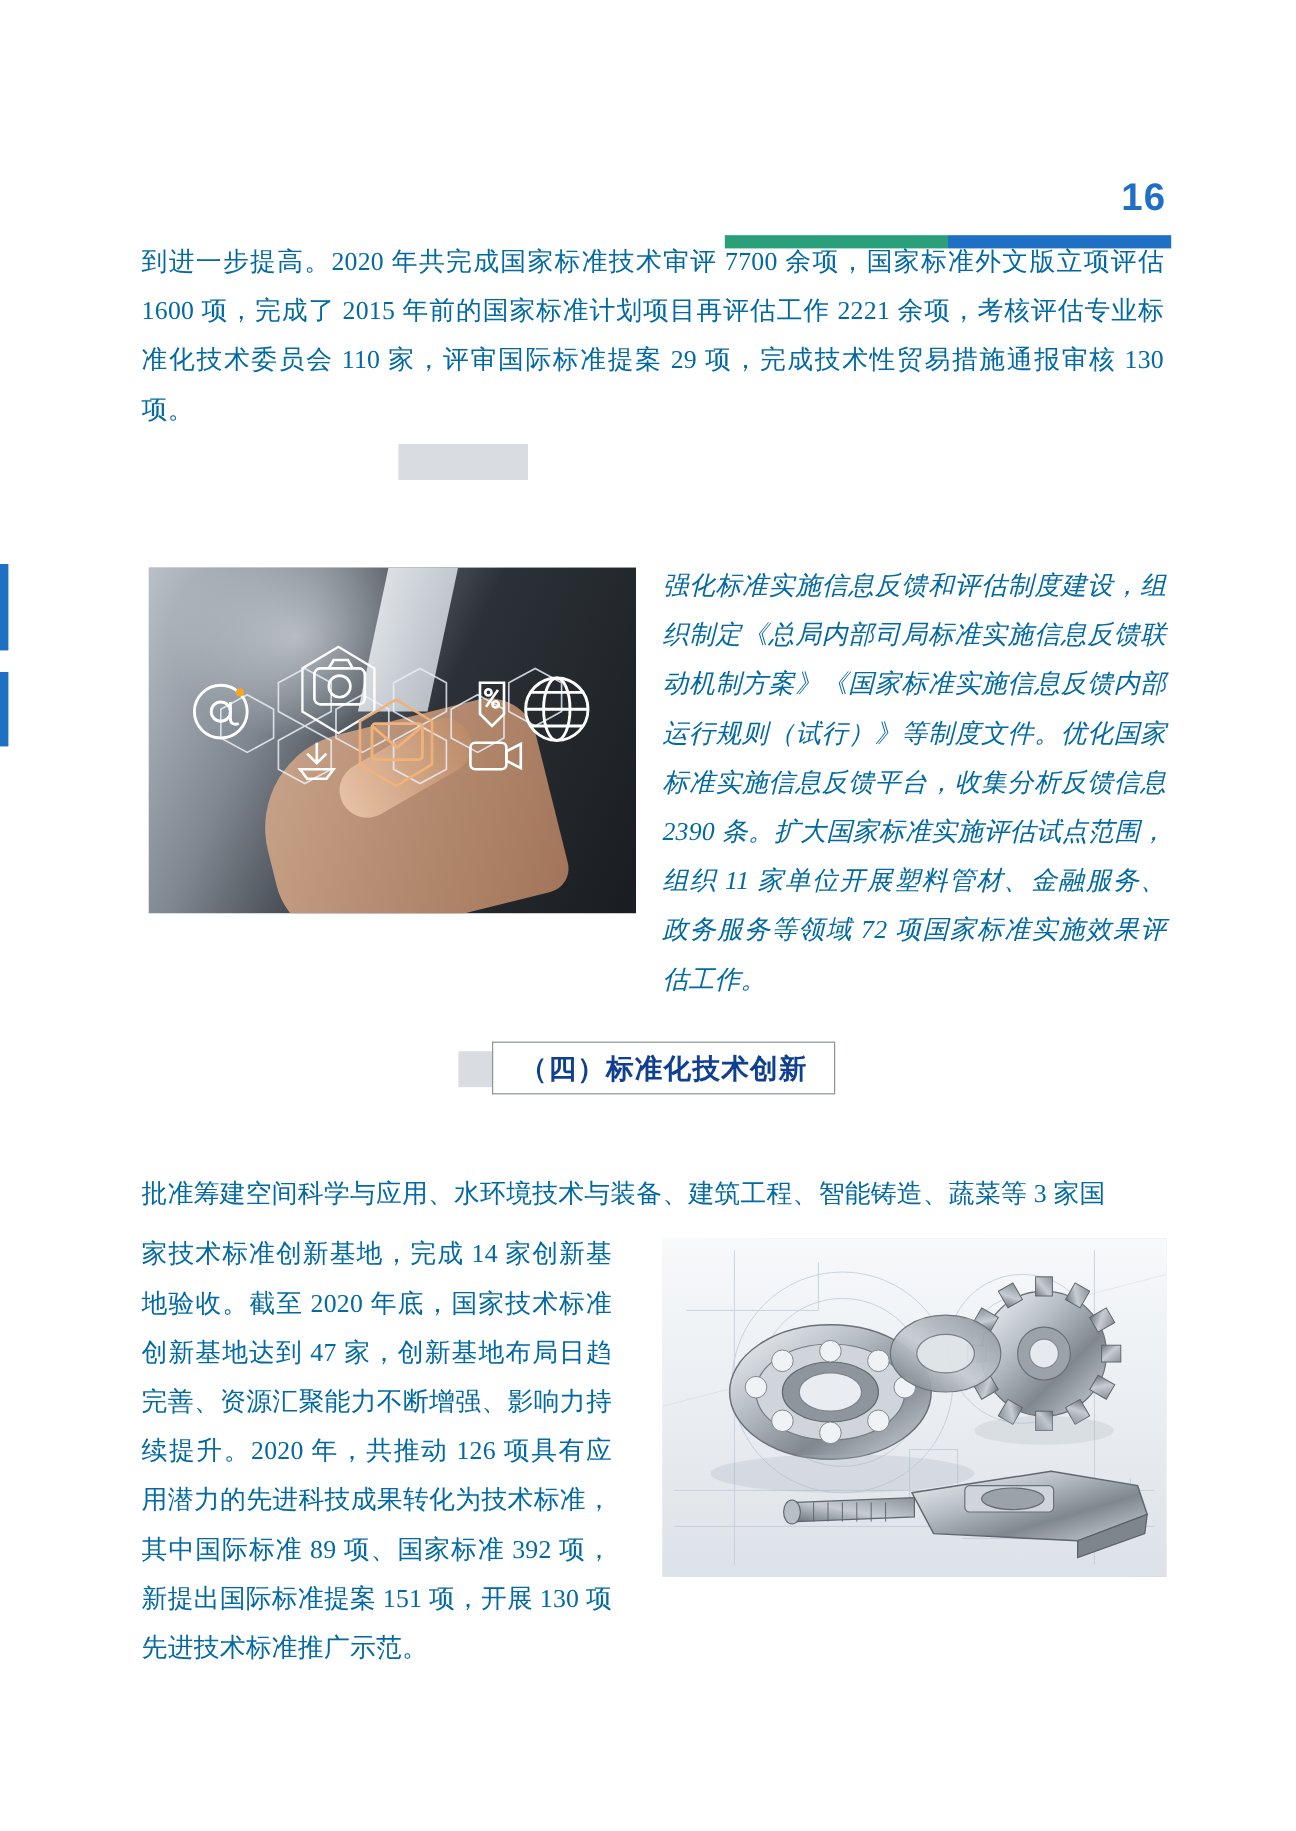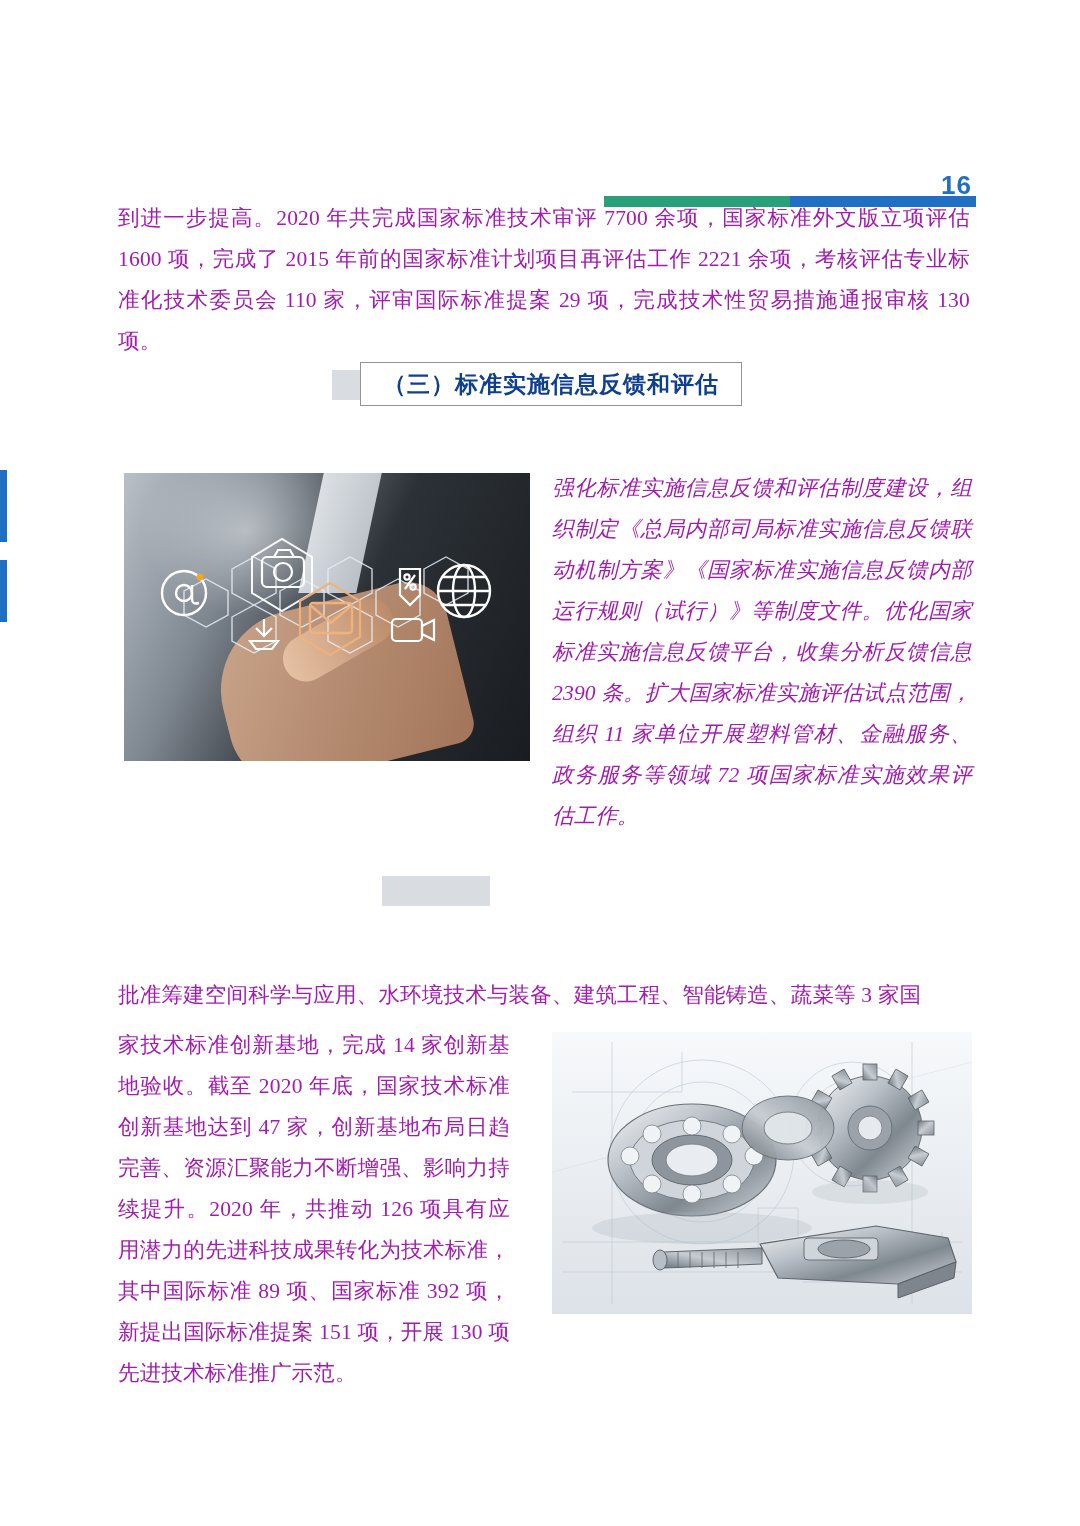--- a/index.html
+++ b/index.html
@@ -20,23 +20,23 @@
   .page-header {
     position: absolute;
     top: 78px;
     left: 0;
     width: 1080px;
     height: 60px;
   }
   .page-number {
     position: absolute;
     right: 108px;
-    top: 92px;
+    top: 68px;
     font-family: "Liberation Sans", sans-serif;
-    font-size: 26px;
+    font-size: 32px;
     font-weight: 700;
     color: #1f6fc4;
     letter-spacing: 1px;
   }
   .header-bar {
     position: absolute;
     left: 604px;
     top: 118px;
     width: 372px;
     height: 11px;
@@ -63,21 +63,21 @@
   .edge-mark.m1 { top: 470px; height: 72px; }
   .edge-mark.m2 { top: 560px; height: 62px; }
 
   
   .para {
     position: absolute;
     font-size: 21.5px;
     line-height: 41px;
     text-align: justify;
     text-justify: inter-ideograph;
-    color: #a21caf;
+    color: #0369a1;
     letter-spacing: 0.2px;
   }
 
   .para-intro {
     left: 118px;
     top: 198px;
     width: 852px;
   }
 
   
@@ -212,23 +212,20 @@
   </div>
 </div>
 
 <div class="edge-mark m1"></div>
 <div class="edge-mark m2"></div>
 
 <div class="para para-intro">到进一步提高。2020 年共完成国家标准技术审评 7700 余项，国家标准外文版立项评估 1600 项，完成了 2015 年前的国家标准计划项目再评估工作 2221 余项，考核评估专业标准化技术委员会 110 家，评审国际标准提案 29 项，完成技术性贸易措施通报审核 130 项。</div>
 
 <div class="section-heading heading-3">
   <div class="sh-deco"></div>
-  <div class="sh-box">
-    <span class="sh-text">（三）标准实施信息反馈和评估</span>
-  </div>
 </div>
 
 <div class="photo photo-hand">
   <div class="suit"></div>
   <div class="shirt"></div>
   <div class="arm"></div>
   <div class="finger"></div>
   <div class="hexgrid">
     <svg viewBox="0 0 406 288" preserveAspectRatio="none">
       <g fill="none" stroke="#e8eef5" stroke-width="1.4" opacity="0.85">
@@ -287,20 +284,23 @@
         <path d="M314 118 L366 118 M318 104 L362 104 M318 132 L362 132"></path>
       </g>
     </svg>
   </div>
 </div>
 
 <div class="para para-feedback">强化标准实施信息反馈和评估制度建设，组织制定《总局内部司局标准实施信息反馈联动机制方案》《国家标准实施信息反馈内部运行规则（试行）》等制度文件。优化国家标准实施信息反馈平台，收集分析反馈信息 2390 条。扩大国家标准实施评估试点范围，组织 11 家单位开展塑料管材、金融服务、政务服务等领域 72 项国家标准实施效果评估工作。</div>
 
 <div class="section-heading heading-4">
   <div class="sh-deco"></div>
+  <div class="sh-box">
+    <span class="sh-text">（四）标准化技术创新</span>
+  </div>
 </div>
 
 <div class="para para-innovation-lead">批准筹建空间科学与应用、水环境技术与装备、建筑工程、智能铸造、蔬菜等 3 家国</div>
 <div class="para para-innovation-col">家技术标准创新基地，完成 14 家创新基地验收。截至 2020 年底，国家技术标准创新基地达到 47 家，创新基地布局日趋完善、资源汇聚能力不断增强、影响力持续提升。2020 年，共推动 126 项具有应用潜力的先进科技成果转化为技术标准，其中国际标准 89 项、国家标准 392 项，新提出国际标准提案 151 项，开展 130 项先进技术标准推广示范。</div>
 
 <div class="photo photo-gears">
   <svg viewBox="0 0 420 282" preserveAspectRatio="none">
     <defs>
       <linearGradient id="metal" x1="0" y1="0" x2="1" y2="1">
         <stop offset="0%" stop-color="#f3f5f7"></stop>

